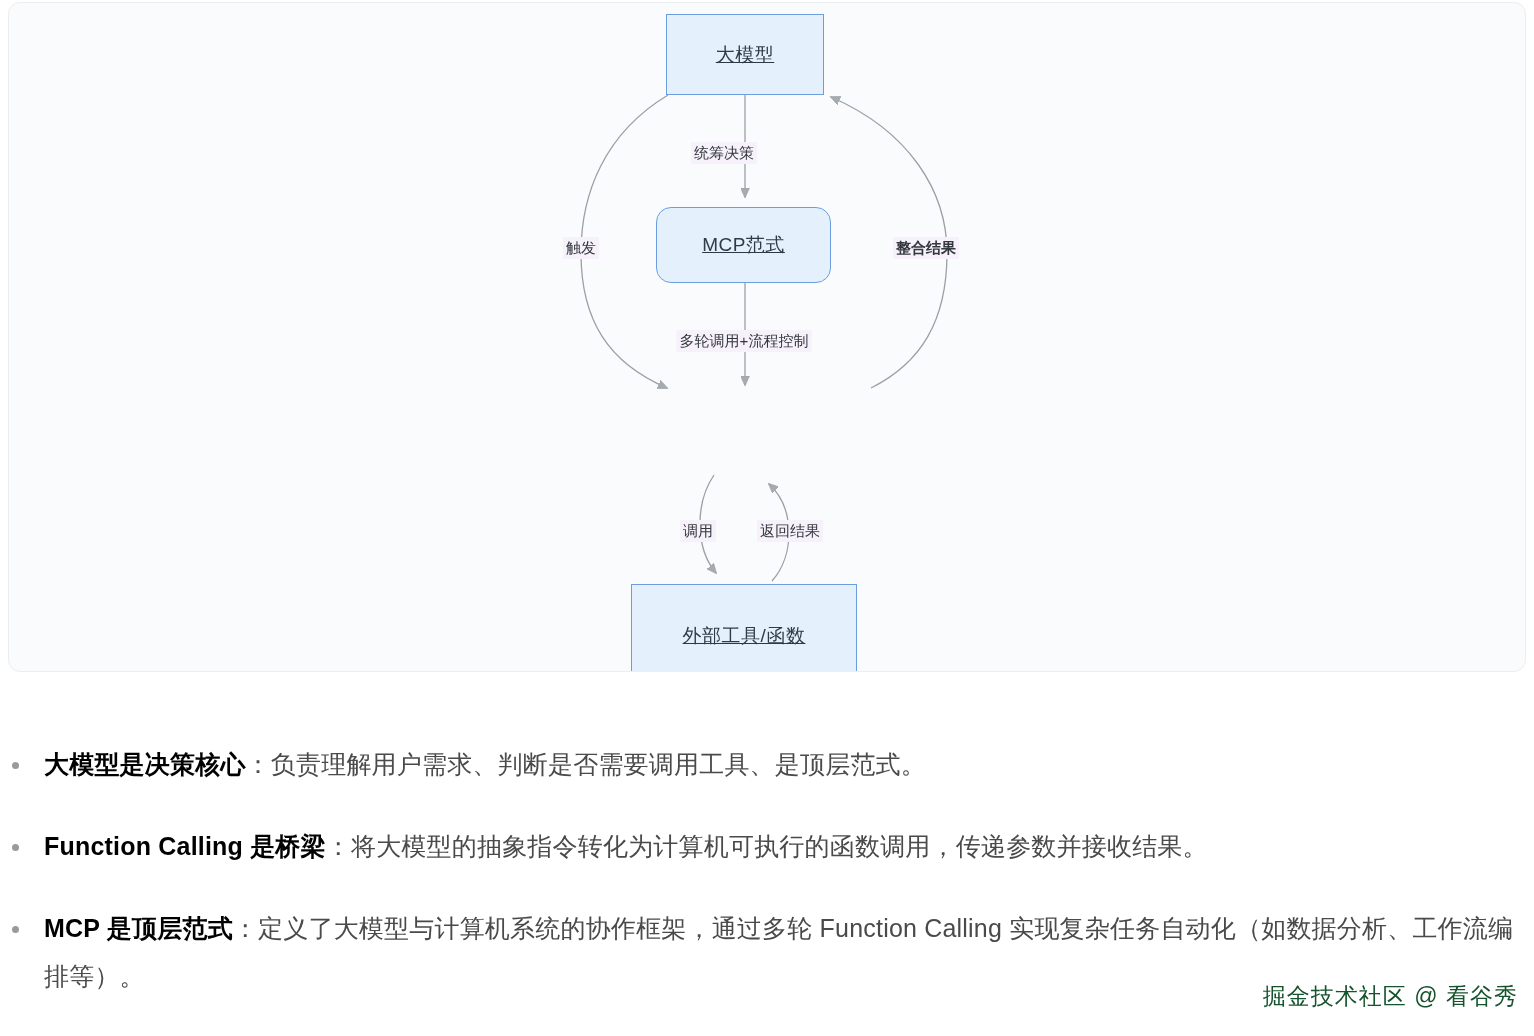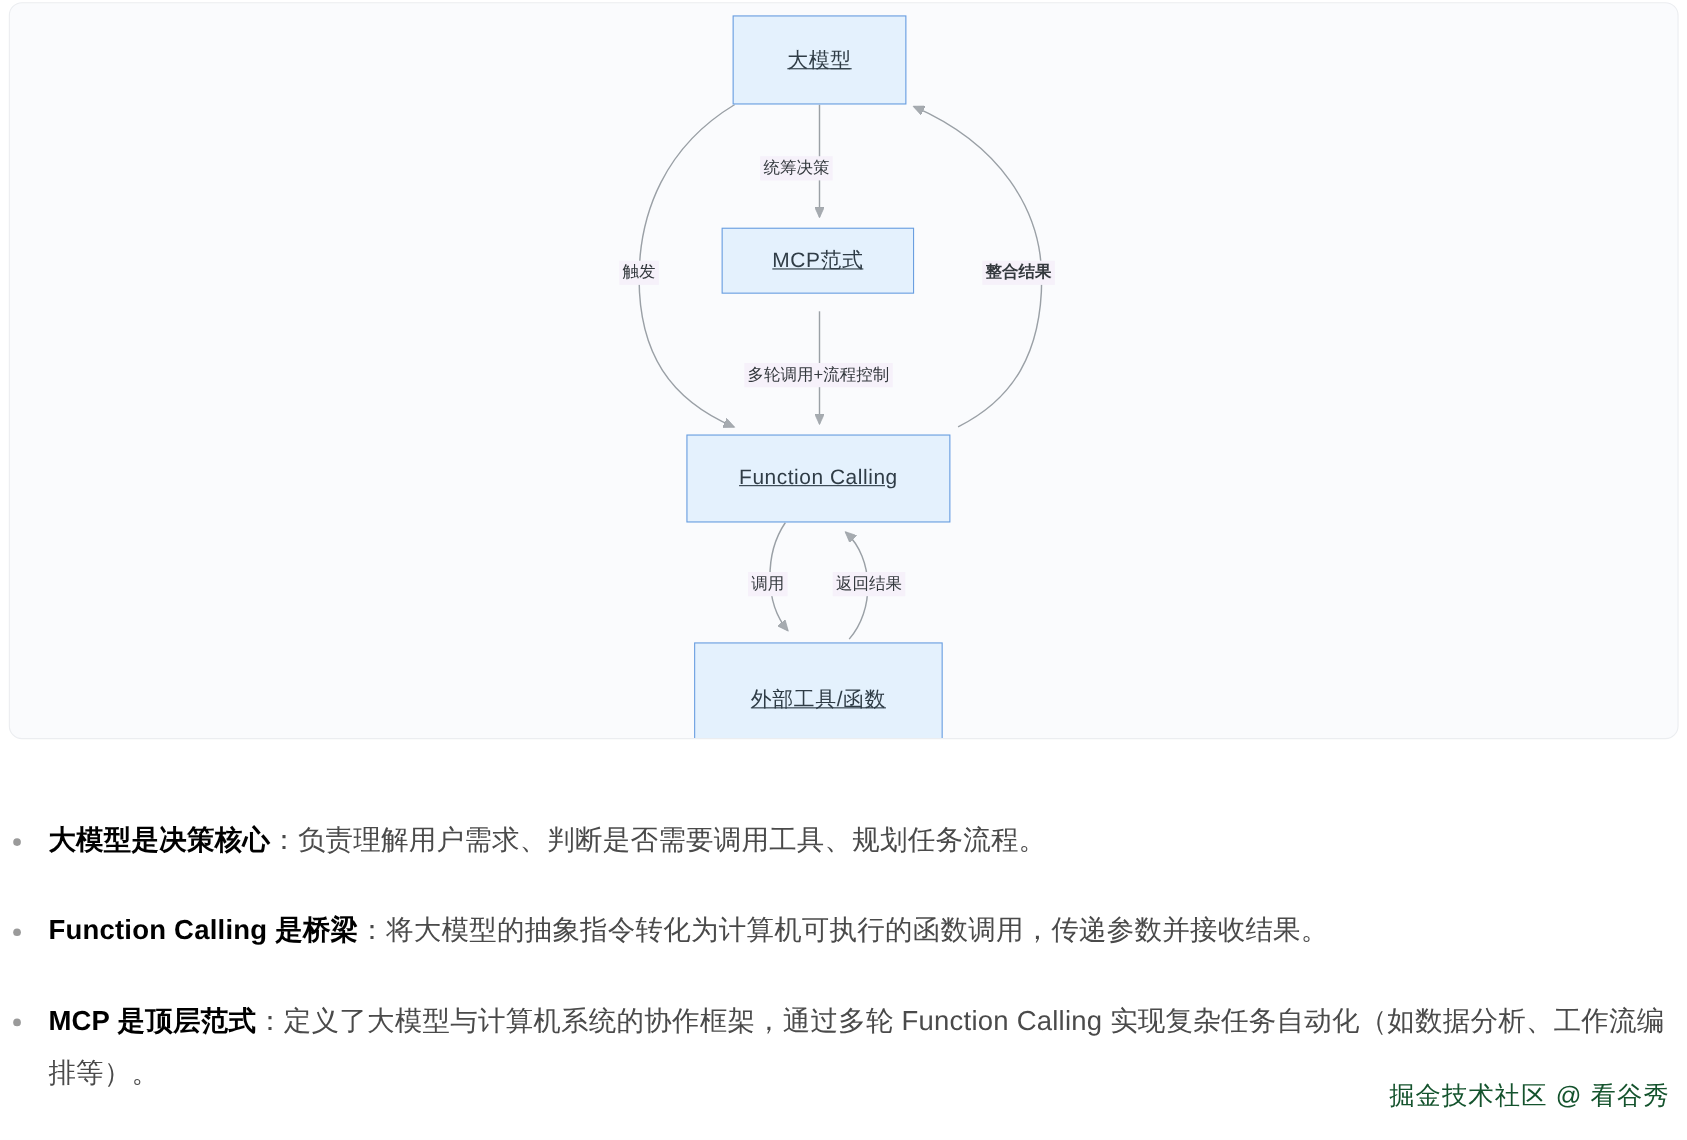--- a/index.html
+++ b/index.html
@@ -49,21 +49,21 @@
     color: #2b3a45;
     letter-spacing: 0.5px;
     text-decoration: underline;
   }
   .node-label {
     font-size: 19px;
     color: #2f3c46;
     white-space: nowrap;
   }
   #node-llm      { left: 657px; top: 11px;  width: 158px; height: 81px; }
-  #node-mcp      { left: 647px; top: 204px; width: 175px; height: 60px; }
+  #node-mcp      { left: 647px; top: 204px; width: 175px; height: 76px; border-radius: 15px; }
   #node-fc       { left: 615px; top: 392px; width: 240px; height: 80px; }
   #node-tools    { left: 622px; top: 581px; width: 226px; height: 104px; }
 
   
   .edge-label {
     position: absolute;
     background: #f6f1fa;
     color: #33383d;
     font-size: 15px;
     line-height: 20px;
@@ -153,39 +153,36 @@
   </svg>
 
   <div class="node-box" id="node-llm">
     <span class="node-label">大模型</span>
   </div>
 
   <div class="node-box" id="node-mcp">
     <span class="node-label">MCP范式</span>
   </div>
 
-  <div class="node-box" id="node-fc">
-    <span class="node-label">Function Calling</span>
-  </div>
 
   <div class="node-box" id="node-tools">
     <span class="node-label">外部工具/函数</span>
   </div>
 
   <span class="edge-label" id="lbl-decision">统筹决策</span>
   <span class="edge-label" id="lbl-trigger">触发</span>
   <span class="edge-label" id="lbl-integrate">整合结果</span>
   <span class="edge-label" id="lbl-multiturn">多轮调用+流程控制</span>
   <span class="edge-label" id="lbl-invoke">调用</span>
   <span class="edge-label" id="lbl-result">返回结果</span>
 </div>
 
 <ul id="bullet-list">
   <li class="bullet-item">
-    <span class="bullet-lead">大模型是决策核心</span><span class="bullet-rest">：负责理解用户需求、判断是否需要调用工具、规划任务流程。</span>
+    <span class="bullet-lead">大模型是决策核心</span><span class="bullet-rest">：负责理解用户需求、判断是否需要调用工具、是顶层范式。</span>
   </li>
   <li class="bullet-item">
     <span class="bullet-lead">Function Calling 是桥梁</span><span class="bullet-rest">：将大模型的抽象指令转化为计算机可执行的函数调用，传递参数并接收结果。</span>
   </li>
   <li class="bullet-item">
     <span class="bullet-lead">MCP 是顶层范式</span><span class="bullet-rest">：定义了大模型与计算机系统的协作框架，通过多轮 Function Calling 实现复杂任务自动化（如数据分析、工作流编排等）。</span>
   </li>
 </ul>
 
 <div id="watermark">掘金技术社区 @ 看谷秀</div>

